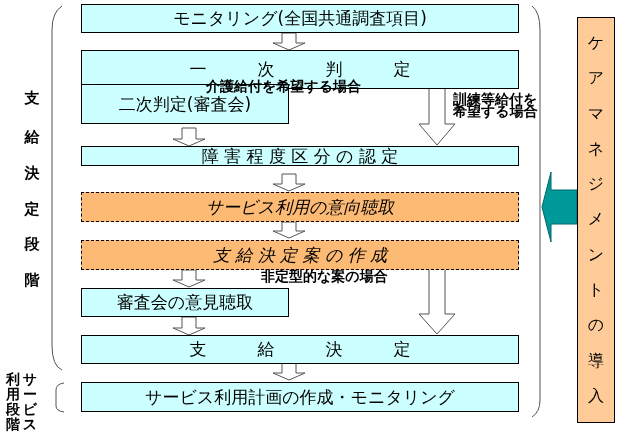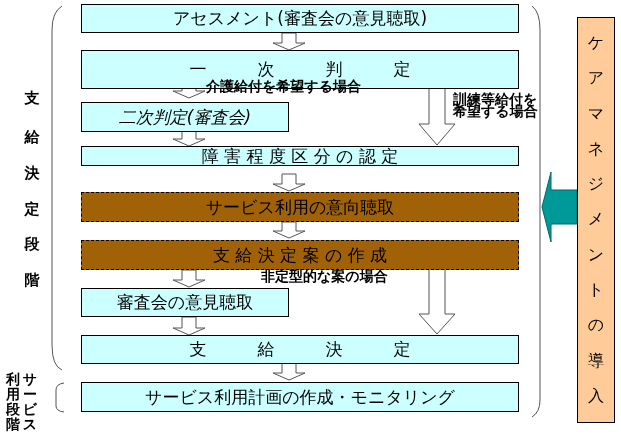--- a/index.html
+++ b/index.html
@@ -1,20 +1,20 @@
 <!DOCTYPE html>
 <html><head>
 <meta charset="utf-8">
 <style>
   html, body { margin:0; padding:0; background:#ffffff; }
   body { width:621px; height:437px; position:relative; overflow:hidden;
          font-family:"DejaVu Sans", sans-serif; color:#000; }
   .box { position:absolute; background:#ccffff; border:1px solid #000; box-sizing:border-box;
          display:flex; align-items:center; justify-content:center; font-size:17px; white-space:pre; }
-  .box.dashed { background:#a16207; border:1px dashed #000; }
+  .box.dashed { background:#fdba74; border:1px dashed #000;font-style:italic; }
   .note { position:absolute; font-size:14px; font-weight:bold; line-height:12px; white-space:pre; }
   .vlabel { position:absolute; font-size:15px; font-weight:bold; text-align:center; width:20px; }
   .orange { position:absolute; left:577px; top:17px; width:38px; height:406px; background:#ffcc99;
             border:1px solid #000; box-sizing:border-box; display:flex; flex-direction:column;
             align-items:center; justify-content:space-around; padding:8px 0; font-size:16px; }
   svg { position:absolute; left:0; top:0; }
 </style>
 </head>
 <body>
 
@@ -55,23 +55,23 @@
   <div class="vlabel" style="left:3px;top:372px;font-size:14px;line-height:15px;">利</div>
   <div class="vlabel" style="left:3px;top:387px;font-size:14px;line-height:15px;">用</div>
   <div class="vlabel" style="left:3px;top:402px;font-size:14px;line-height:15px;">段</div>
   <div class="vlabel" style="left:3px;top:417px;font-size:14px;line-height:15px;">階</div>
   <div class="vlabel" style="left:20px;top:372px;font-size:14px;line-height:15px;">サ</div>
   <div class="vlabel" style="left:20px;top:387px;font-size:14px;line-height:15px;">ー</div>
   <div class="vlabel" style="left:20px;top:402px;font-size:14px;line-height:15px;">ビ</div>
   <div class="vlabel" style="left:20px;top:417px;font-size:14px;line-height:15px;">ス</div>
 </div>
 
-<div class="box" style="left:81px;top:4px;width:438px;height:29px;">アセスメント(審査会の意見聴取)</div>
+<div class="box" style="left:81px;top:4px;width:438px;height:29px;">モニタリング(全国共通調査項目)</div>
 <div class="box" style="left:81px;top:50px;width:438px;height:39px;">一　　　次　　　判　　　定</div>
-<div class="box" style="left:81px;top:102px;width:208px;height:30px;font-style:italic;">二次判定(審査会)</div>
+<div class="box" style="left:81px;top:84px;width:208px;height:40px;">二次判定(審査会)</div>
 <div class="box" style="left:81px;top:146px;width:438px;height:20px;">障 害 程 度 区 分 の 認 定</div>
 <div class="box dashed" style="left:81px;top:192px;width:438px;height:30px;">サービス利用の意向聴取</div>
 <div class="box dashed" style="left:81px;top:240px;width:438px;height:30px;">支 給 決 定 案 の 作 成</div>
 <div class="box" style="left:81px;top:288px;width:208px;height:29px;">審査会の意見聴取</div>
 <div class="box" style="left:81px;top:335px;width:438px;height:29px;text-align:center;">支　　　給　　　決　　　定</div>
 <div class="box" style="left:81px;top:382px;width:438px;height:30px;">サービス利用計画の作成・モニタリング</div>
 
 <div class="note" style="left:206px;top:80px;">介護給付を希望する場合</div>
 <div class="note" style="left:453px;top:93px;">訓練等給付を
 希望する場合</div>

